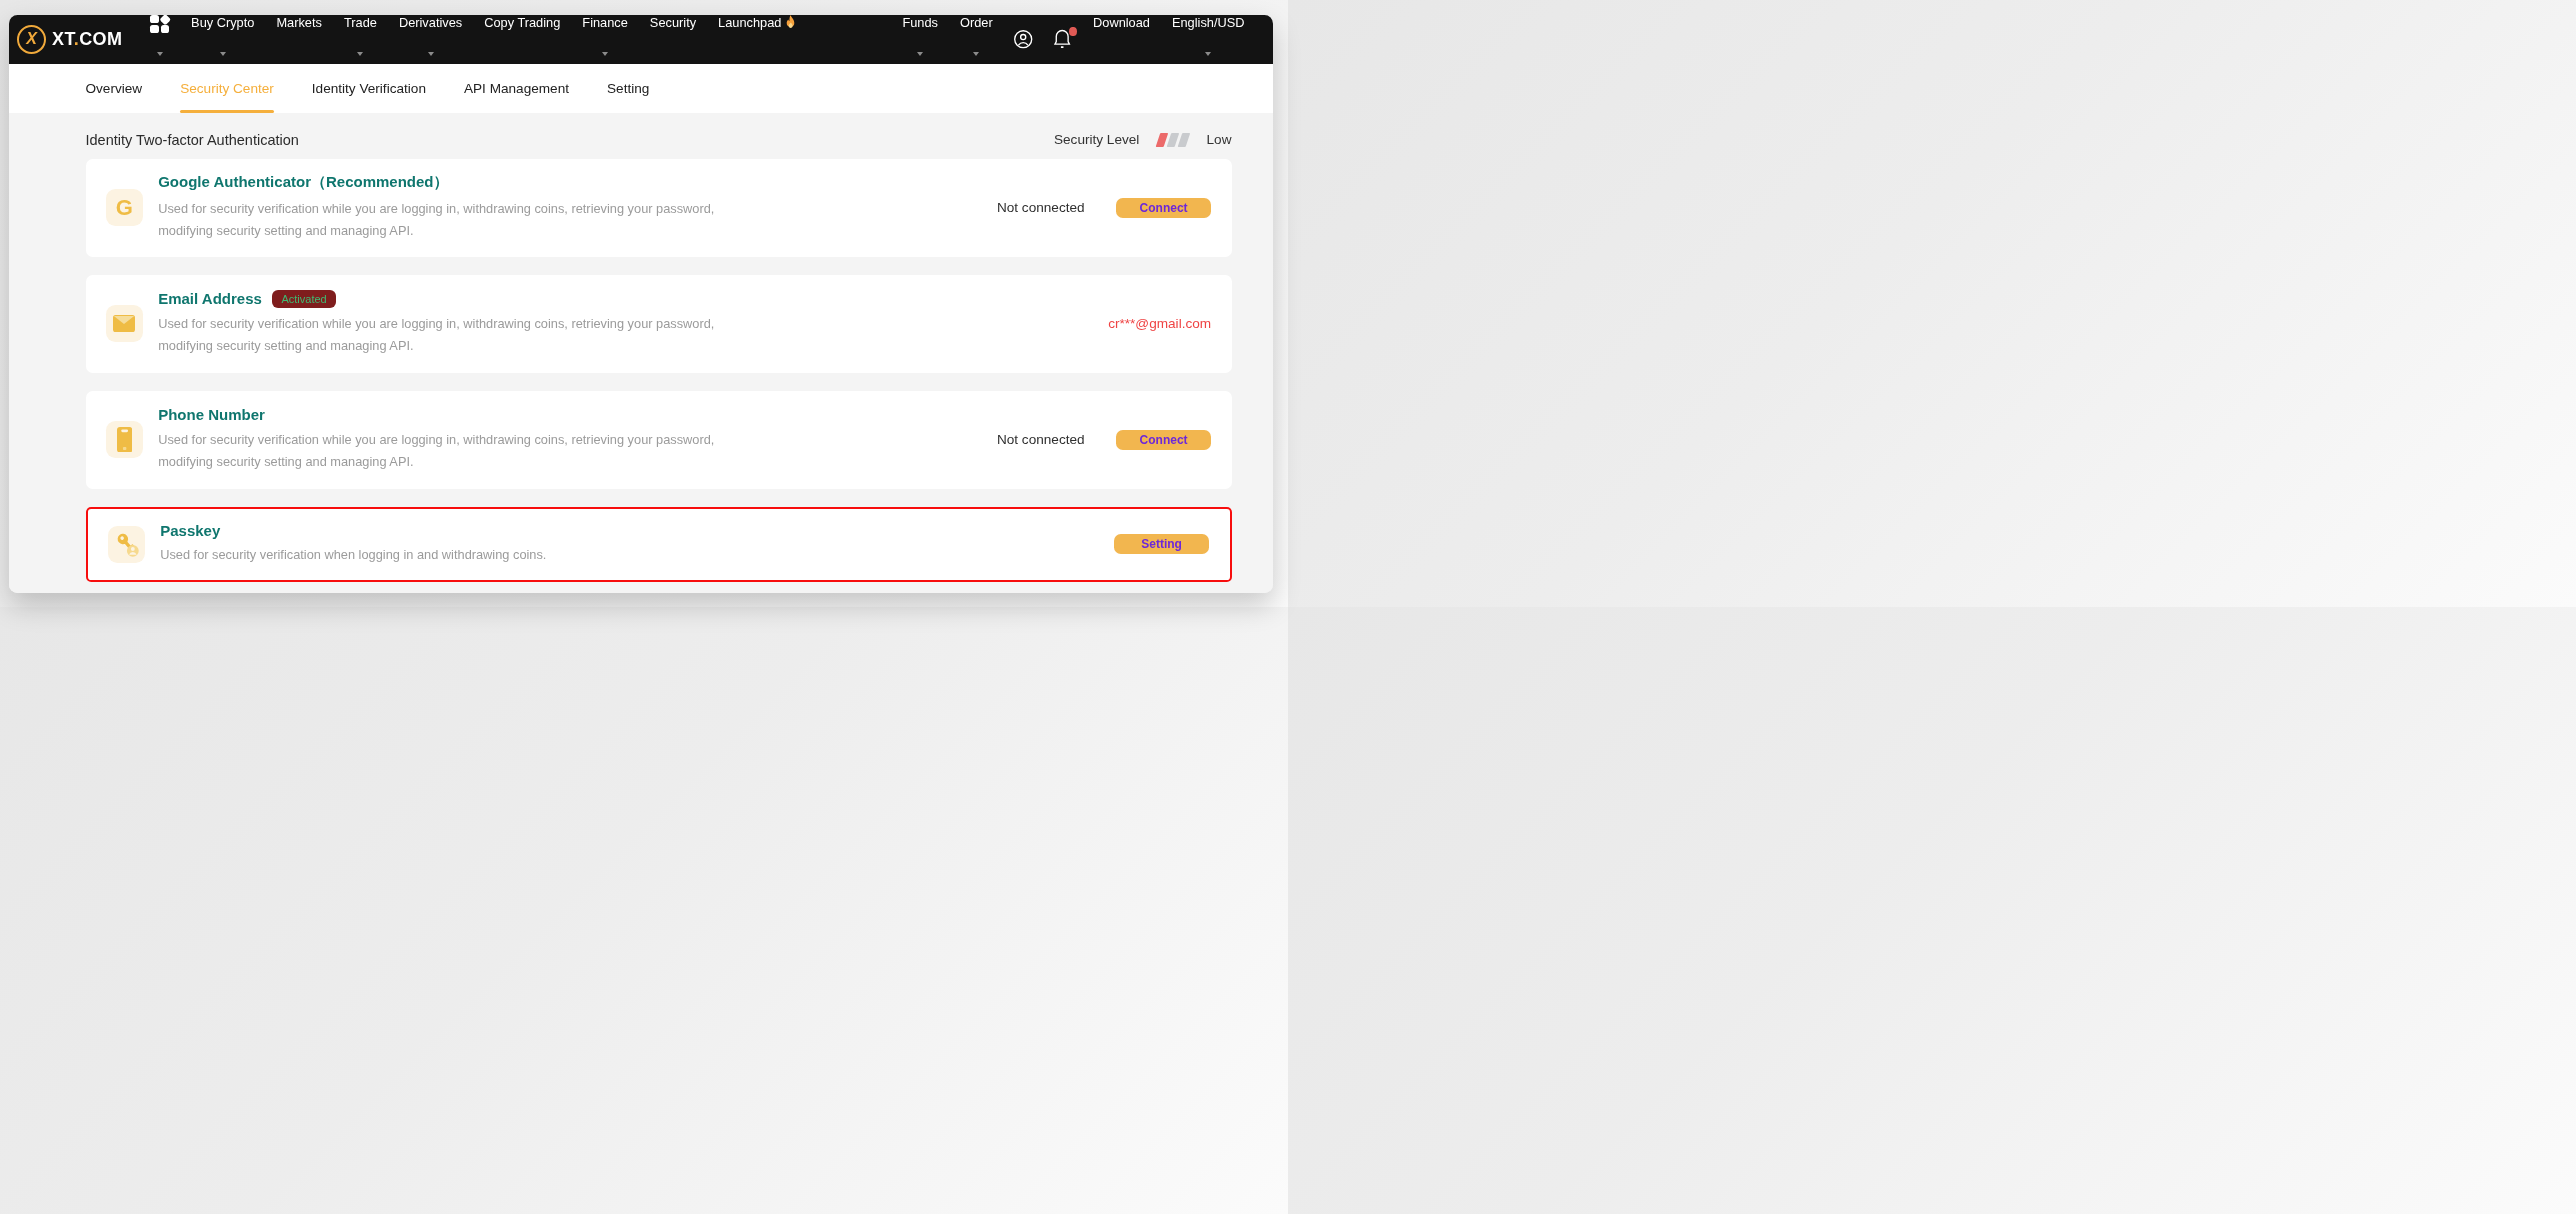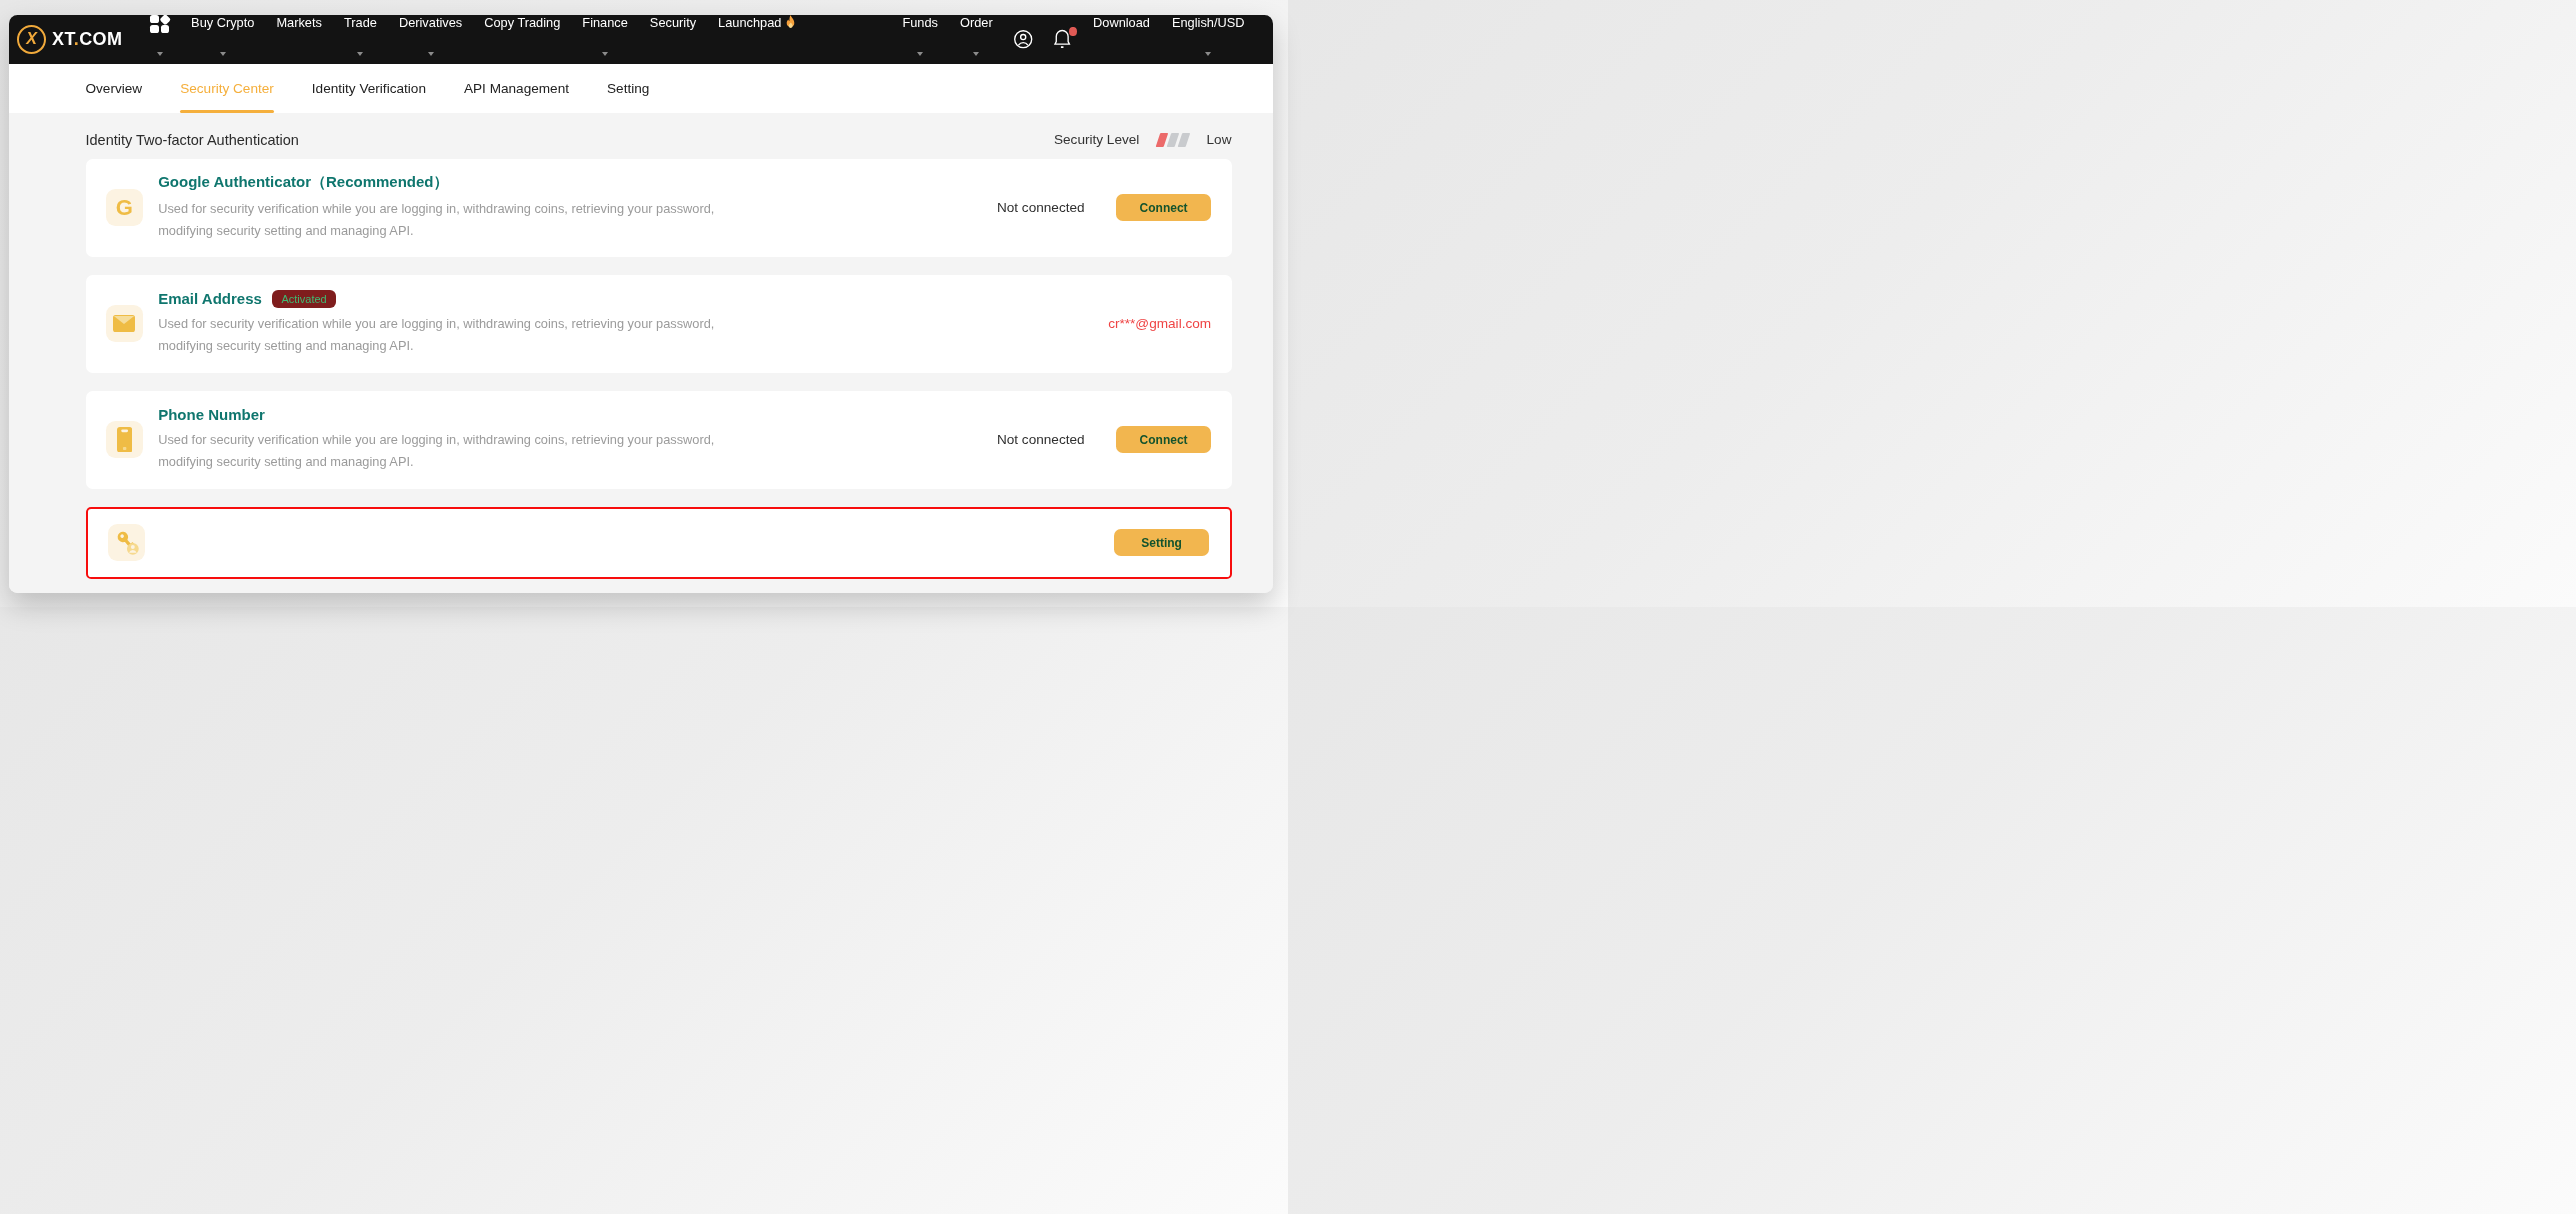--- a/index.html
+++ b/index.html
@@ -99,23 +99,23 @@
   .card-title-row { display: flex; align-items: center; gap: 10.2px; margin-bottom: 5.1px; }
   .card-title { font-size: 15px; font-weight: 600; color: #0f766e; }
   .badge {
     font-size: 11px; color: #3FBA72; background: #7f1d1d;
     padding: 3.4px 9.4px; border-radius: 6px;
   }
   .card-desc { font-size: 12.8px; color: #9B9B9B; line-height: 1.72; }
   .card-status { font-size: 13.6px; color: #2f2f2f; margin-left: auto; margin-right: 31.5px; white-space: nowrap; }
   .card-value { font-size: 13.6px; color: #ef4444; margin-left: auto; white-space: nowrap; }
   .btn {
-    flex: 0 0 95px; width: 95px; height: 27px;
+    flex: 0 0 95px; width: 95px; height: 20px;
     background: #F2B64F; border: none; border-radius: 6.8px;
-    font-family: inherit; font-size: 12px; font-weight: 700; color: #14532d;
+    font-family: inherit; font-size: 12px; font-weight: 700; color: #6d28d9;
     cursor: pointer;
   }
   .ml-auto { margin-left: auto; }
 </style>
 </head>
 <body>
 
 <div class="window">
 
   <div class="navbar">
@@ -283,18 +283,24 @@
             <circle cx="13" cy="7.6" r="2.1" fill="#FCF3E2"></circle>
             <rect x="11" y="14" width="4" height="12" rx="1.2" fill="#EFBC45"></rect>
             <rect x="11" y="21" width="7" height="3" rx="1" fill="#EFBC45"></rect>
             <rect x="11" y="25" width="6" height="3" rx="1" fill="#EFBC45"></rect>
           </g>
           <circle cx="23.5" cy="23.5" r="7" fill="#F6D98E"></circle>
           <circle cx="23.5" cy="21.3" r="2.3" fill="#FCF3E2"></circle>
           <path d="M19 28a4.8 4.8 0 0 1 9 0Z" fill="#FCF3E2"></path>
         </svg>
       </div>
+      <div class="card-text">
+        <div class="card-title-row">
+          <span class="card-title">Passkey</span>
+        </div>
+        <div class="card-desc">Used for security verification when logging in and withdrawing coins.</div>
+      </div>
       <button class="btn ml-auto">Setting</button>
     </div>
 
   </div>
 </div>
 
 
 </body></html>

